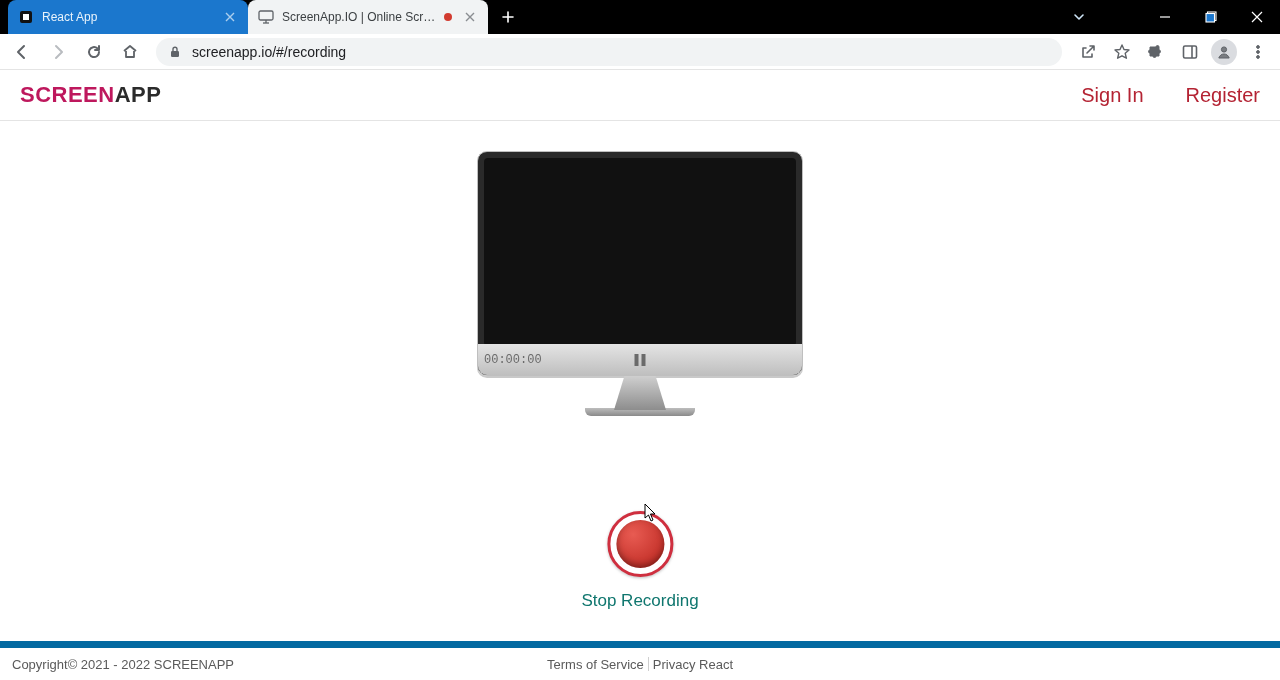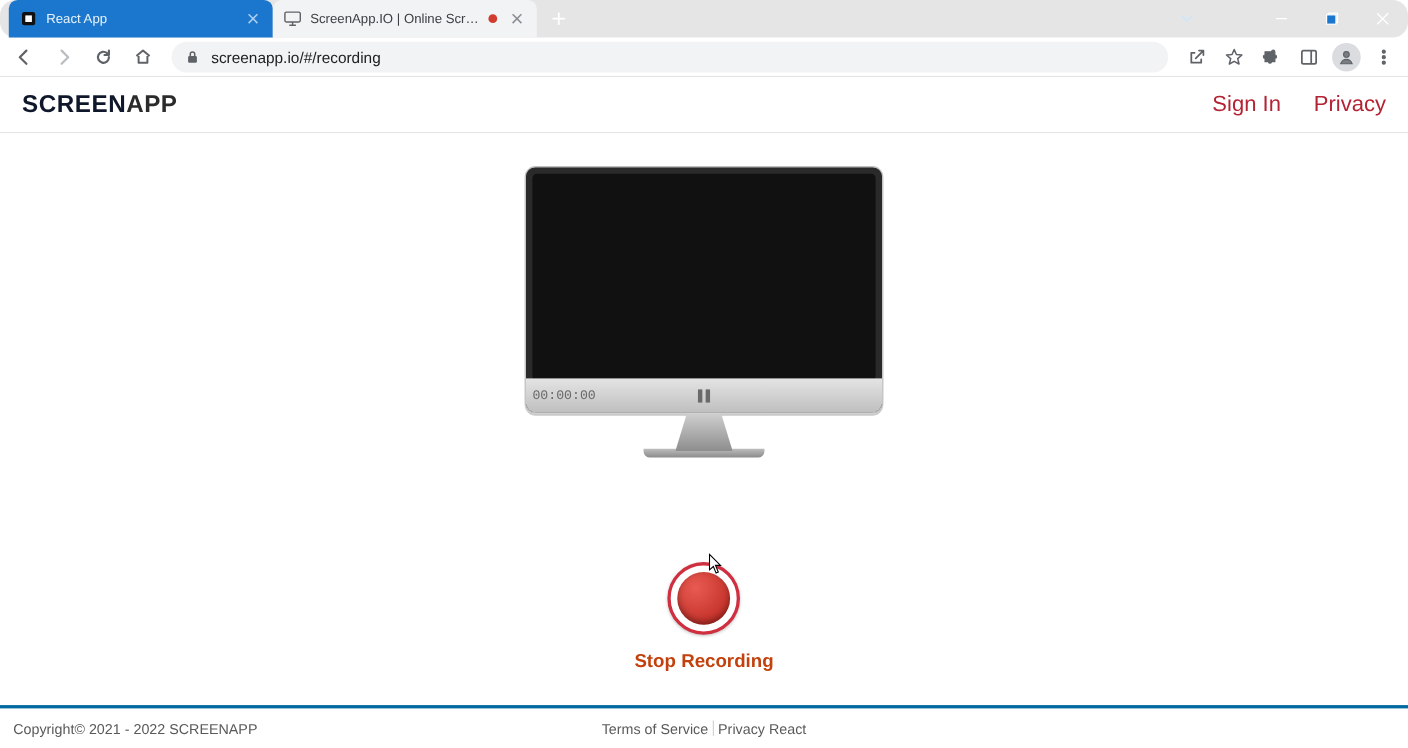--- a/index.html
+++ b/index.html
@@ -1,19 +1,19 @@
 <!DOCTYPE html>
 <html><head>
 <meta charset="utf-8">
 <style>
   * { margin: 0; padding: 0; box-sizing: border-box; font-family: "Segoe UI", Arial, sans-serif; }
   html, body { width: 1280px; height: 680px; overflow: hidden; background: #fff; }
 
   
-  .titlebar { height: 34px; background: #e5e5e5; display: flex; align-items: flex-start; color: #fff; position: relative; border-radius: 14px; }
+  .titlebar { height: 34px; background: #000000; display: flex; align-items: flex-start; color: #fff; position: relative; }
   .tabs { display: flex; align-items: flex-end; height: 34px; padding-left: 8px; }
   .tab {
     display: flex; align-items: center; height: 34px; padding: 0 10px; width: 240px;
     border-top-left-radius: 8px; border-top-right-radius: 8px; font-size: 12px;
     position: relative; cursor: pointer;
   }
   .tab.inactive { background: #1b77cd; color: #e9f3fb; }
   .tab.active   { background: #f1f3f4; color: #3c4043; }
   .tab .favicon { width: 16px; height: 16px; margin-right: 8px; flex: 0 0 16px; display:flex; align-items:center; justify-content:center;}
   .tab .label { flex: 1 1 auto; white-space: nowrap; overflow: hidden; text-overflow: ellipsis; }
@@ -34,23 +34,23 @@
   .tbtn svg { stroke:#5f6368; fill:none; }
   .tbtn.disabled svg { stroke:#b9bcc0; }
   .omnibox { flex:1 1 auto; height:28px; background:#f1f3f4; border-radius:14px; display:flex; align-items:center; padding:0 12px; color:#202124; font-size:14px; margin: 0 6px; }
   .omnibox .lock { margin-right:10px; display:flex; }
   .toolbar-right { display:flex; align-items:center; gap:2px; }
   .avatar { width:26px; height:26px; border-radius:50%; background:#dadce0; display:flex; align-items:center; justify-content:center; }
 
   
   .app-header { height:51px; border-bottom:1px solid #e4e4e4; display:flex; align-items:center; justify-content:space-between; padding:0 20px; }
   .logo { font-weight:700; font-size:22px; letter-spacing:.5px; }
-  .logo .a { color:#0f172a; }
+  .logo .a { color:#be185d; }
   .logo .b { color:#2b2b2b;text-align:center; }
-  .nav-links { display:flex; gap:30px; font-size:20px; }
+  .nav-links { display:flex; gap:42px; font-size:20px; }
   .nav-links a { color:#b42333; text-decoration:none; cursor:pointer; }
 
   
   .content { height: calc(680px - 34px - 36px - 51px - 39px); position:relative; }
   .monitor-wrap { position:absolute; left:50%; top:30px; transform:translateX(-50%); width:326px; }
   .monitor {
     width:326px; height:225px; border-radius:10px; background:linear-gradient(#2a2a2a,#2a2a2a);
     border:1px solid #bfbfbf; box-shadow:0 2px 0 #c9c9c9; position:relative; overflow:hidden;
   }
   .screen { position:absolute; left:6px; right:6px; top:6px; height:188px; background:#111; border-radius:4px; }
@@ -63,26 +63,26 @@
   .base  { width:110px; height:8px; margin:-2px auto 0; background:linear-gradient(#bdbdbd,#8a8a8a); border-radius:0 0 6px 6px; }
 
   .stop-wrap { position:absolute; left:50%; top:390px; transform:translateX(-50%); text-align:center; }
   .stop-btn {
     width:66px; height:66px; border-radius:50%; margin:0 auto 14px;
     background:#fff; border:3px solid #cf2f3f; box-shadow:0 1px 3px rgba(0,0,0,.25);
     display:flex; align-items:center; justify-content:center; cursor:pointer;
   }
   .stop-btn .inner { width:48px; height:48px; border-radius:50%;
     background:radial-gradient(circle at 35% 30%, #e85b52, #b7221b); box-shadow:inset 0 -3px 6px rgba(0,0,0,.35); }
-  .stop-label { font-size:17px; color:#c2410c;font-weight:bold; }
+  .stop-label { font-size:17px; color:#0f766e; }
 
   .cursor { position:absolute; left:644px; top:382px; pointer-events:none; }
 
   
-  .app-footer { height:39px; border-top:3px solid #0369a1; display:flex; align-items:center; padding:0 12px; font-size:13px; color:#5a5a5a; position:relative;}
+  .app-footer { height:39px; border-top:7px solid #0369a1; display:flex; align-items:center; padding:0 12px; font-size:13px; color:#5a5a5a; position:relative;}
   .foot-center { position:absolute; left:50%; transform:translateX(-50%); display:flex; align-items:center; gap:4px; }
   .foot-center a { color:#5a5a5a; text-decoration:none; cursor:pointer; }
   .foot-center .sep { width:1px; height:14px; background:#cfcfcf; }
 </style>
 </head>
 <body>
 
 <div class="titlebar">
   <div class="tabs">
 
@@ -223,21 +223,21 @@
     </div>
   </div>
 </div>
 
 <div class="app-header">
   <div class="logo">
     <span class="a">SCREEN</span><span class="b">APP</span>
   </div>
   <div class="nav-links">
     <a>Sign In</a>
-    <a>Privacy</a>
+    <a>Register</a>
   </div>
 </div>
 
 <div class="content">
 
   <div class="monitor-wrap">
     <div class="monitor">
       <div class="screen"></div>
       <div class="controls-bar">
         <span class="timecode">00:00:00</span>

